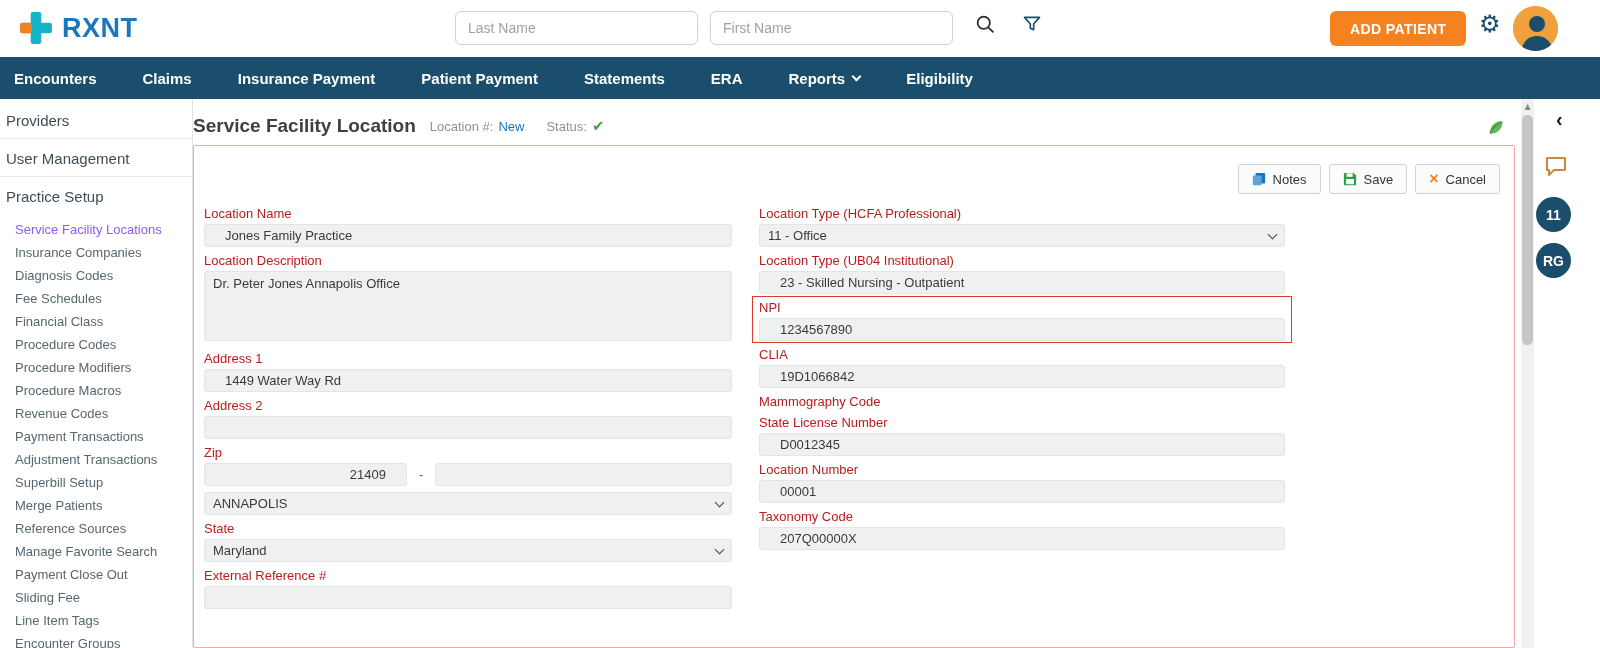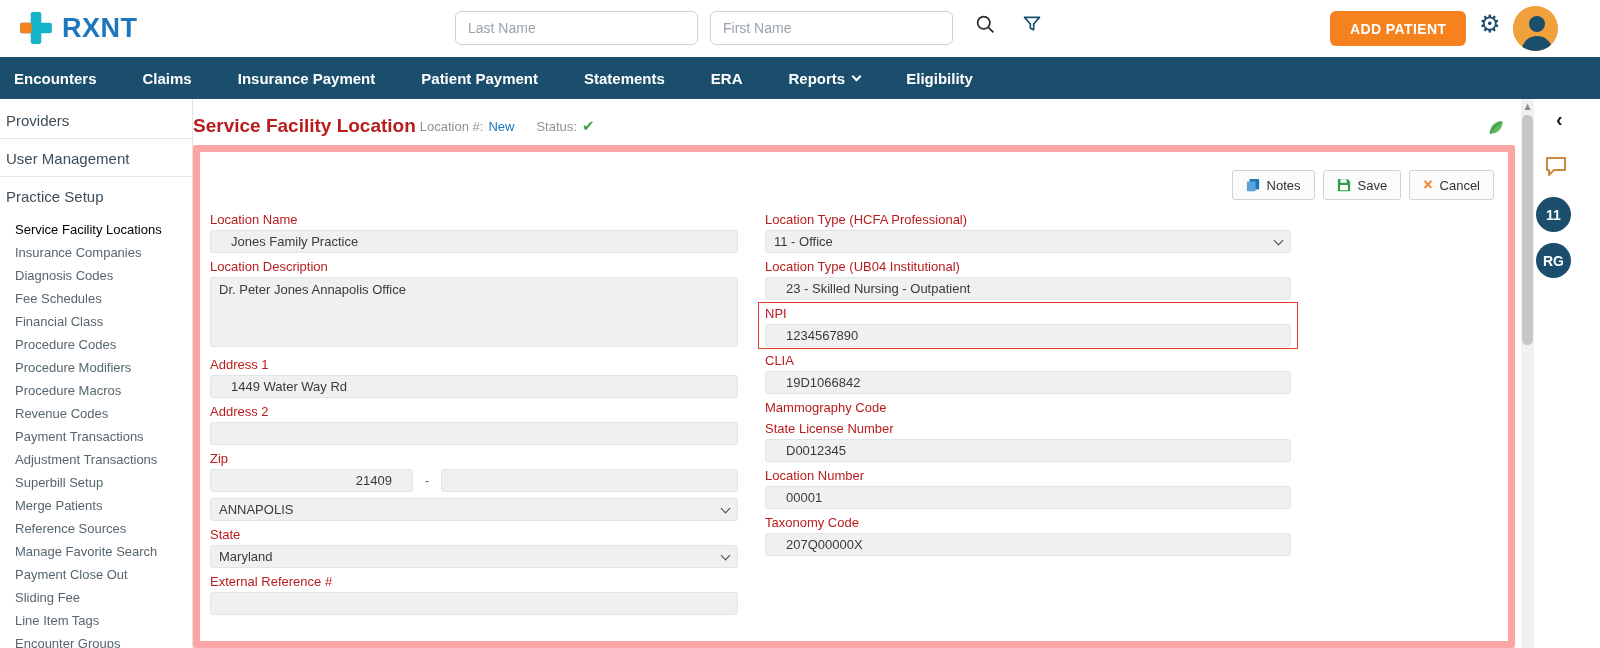--- a/index.html
+++ b/index.html
@@ -46,31 +46,31 @@
 
   
   .body-row { flex:1; display:flex; min-height:0; }
 
   .sidebar { width:193px; flex:none; border-right:1px solid #e3e3e3; padding-top:2px; overflow:hidden; }
   .side-section { padding:11px 8px 9px 6px; font-size:15px; color:#3d4d59;
     border-bottom:1px solid #e9e9e9; cursor:pointer; }
   .side-section.last { border-bottom:none; }
   .side-items { list-style:none; margin:4px 0 0; padding:0 0 0 15px; }
   .side-items li { padding:4px 0; font-size:13px; color:#57666f; cursor:pointer; white-space:nowrap; }
-  .side-items li.active { color:#000000; font-weight:500; }
+  .side-items li.active { color:#8b5cf6; font-weight:500; }
 
   .content { flex:1; min-width:0; padding:14px 6px 0 0; display:flex; flex-direction:column; }
   .title-row { display:flex; align-items:center; height:26px; margin:0 4px 6px 0; }
-  .title-row h1 { font-size:19px; font-weight:700; color:#b91c1c; margin:0 4px 0 0; }
+  .title-row h1 { font-size:19px; font-weight:700; color:#404040; margin:0 14px 0 0; }
   .loc-label, .status-label { font-size:13px; color:#8a9299; margin-right:5px; }
   .loc-value { font-size:13px; color:#1b75bc; margin-right:22px; }
   .status-check { color:#43a047; font-size:15px; font-weight:700; font-family:"DejaVu Sans", sans-serif; }
   .leaf { margin-left:auto; margin-right:6px; display:flex; }
 
-  .panel { flex:1; border:7px solid #fca5a5; border-radius:2px; padding:0 10px; min-height:0; }
+  .panel { flex:1; border:1px solid #fca5a5; border-radius:2px; padding:0 10px; min-height:0; }
   .toolbar { display:flex; justify-content:flex-end; gap:8px; padding:18px 4px 12px; }
   .tbtn { display:flex; align-items:center; gap:7px; height:30px; padding:0 13px;
     background:#fbfbfb; border:1px solid #d2d2d2; border-radius:3px;
     font-size:13px; color:#333; cursor:pointer; font-family:inherit; }
   .cancel-x { color:#f5821f; font-weight:700; font-size:16px; line-height:1; }
 
   .form-grid { display:grid; grid-template-columns:528px 526px; column-gap:27px; padding-bottom:6px; }
   .fgroup { margin-bottom:6px; }
   .flabel { display:block; font-size:13px; color:#b91c1c; margin-bottom:3px; }
   .finput, .fselect, .ftext {

